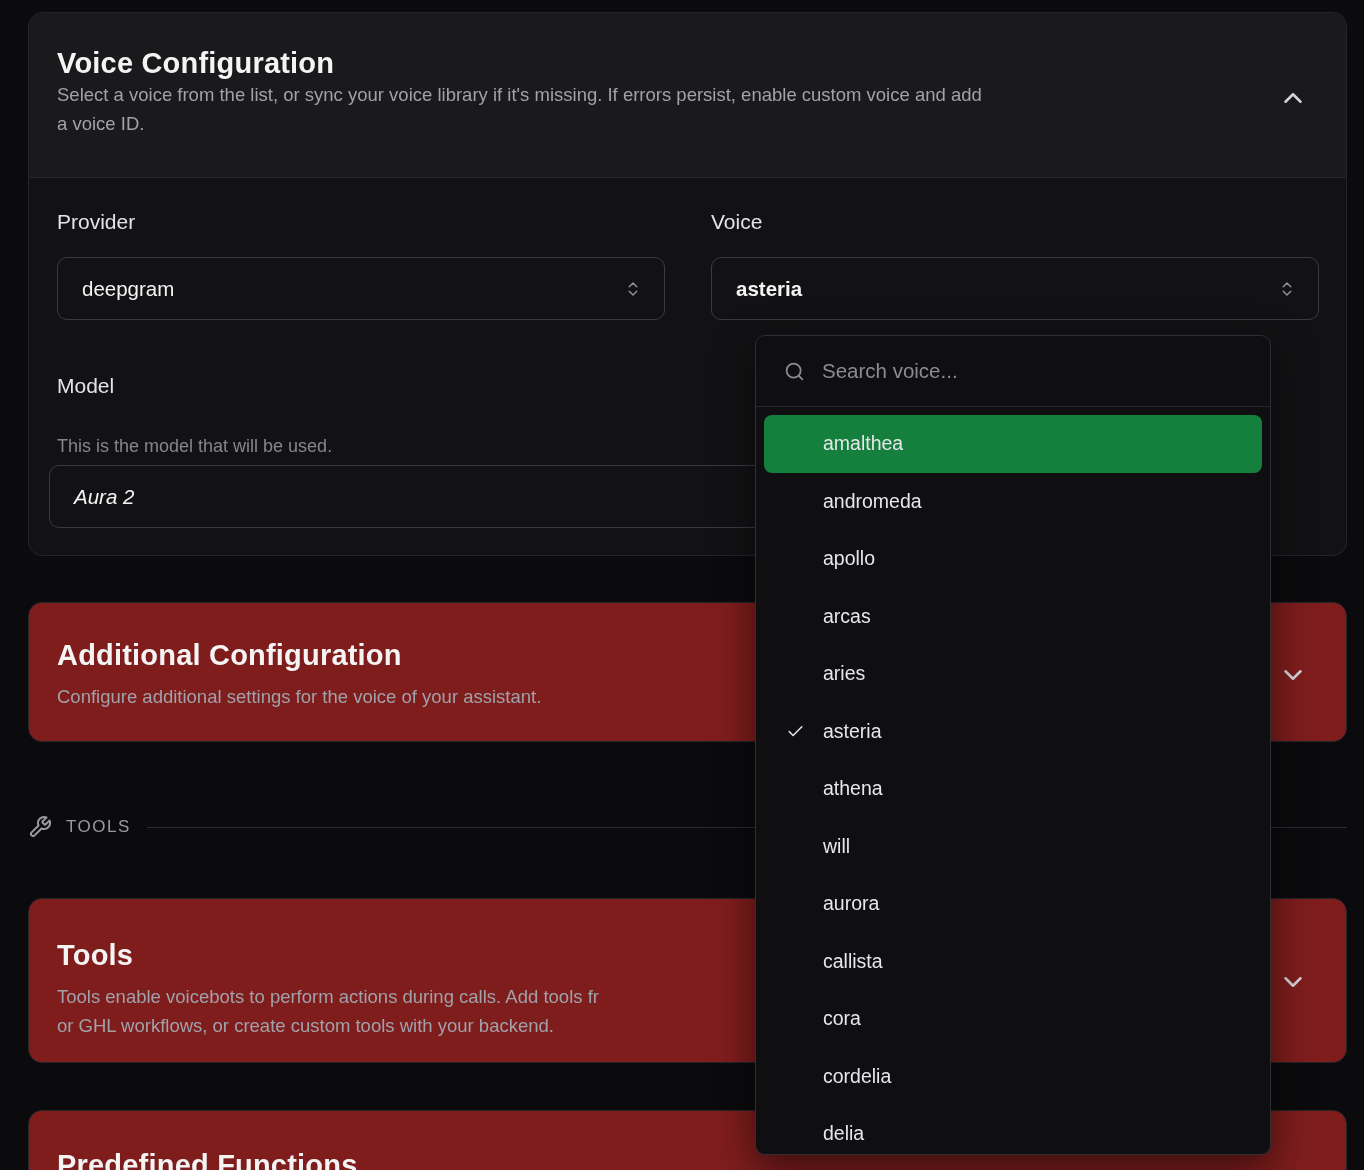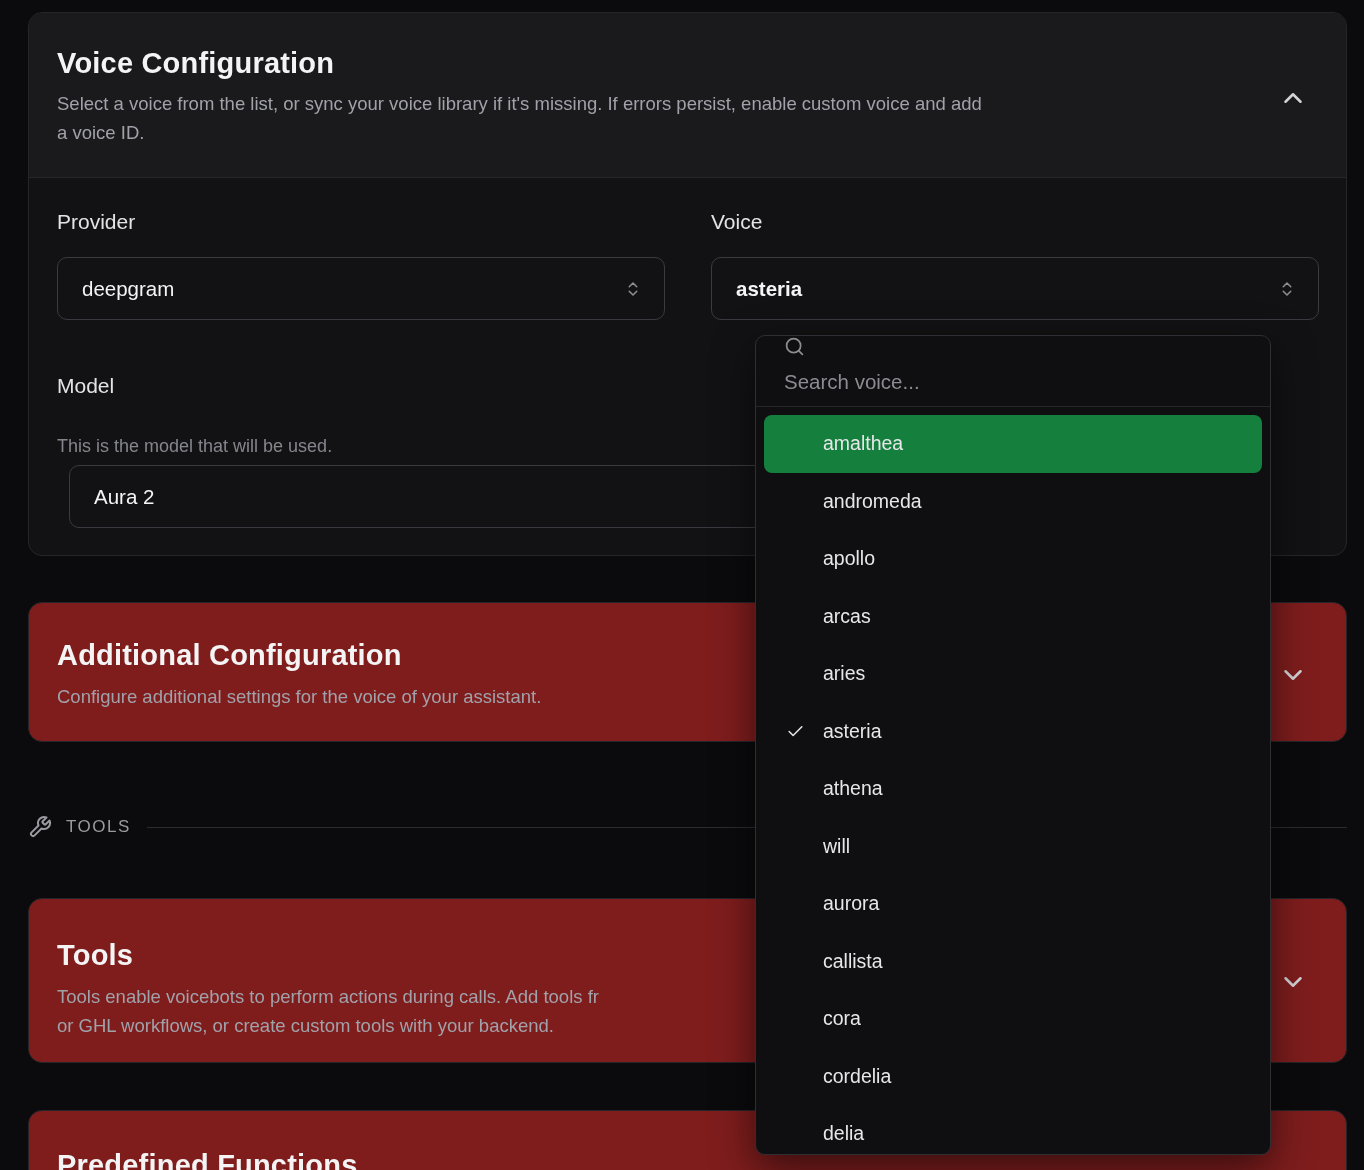--- a/index.html
+++ b/index.html
@@ -14,21 +14,21 @@
     background:#7f1d1d; border:1px solid #26262a; border-radius:14px;
   }
   
   .vc-card { top:12px; height:544px; background:#121214; overflow:hidden; }
   .vc-header {
     position:relative; height:165px; background:#1a1a1c;
     border-bottom:1px solid #26262a; padding:34px 28px 0 28px;
   }
   .section-title { font-size:29px; font-weight:600; color:#f4f4f5; letter-spacing:.2px; }
   .section-desc { font-size:18.5px; color:#a1a1aa; line-height:29px; }
-  .vc-header .section-desc { margin-top:9px; }
+  .vc-header .section-desc { }
   .collapse-btn {
     position:absolute; right:38px; top:70px; width:30px; height:30px;
     background:none; border:none; cursor:pointer; padding:0;
   }
   .field-label { position:absolute; font-size:21px; color:#e4e4e7; }
   .select {
     position:absolute; height:63px; border:1px solid #3a3a40; border-radius:10px;
     display:flex; align-items:center; justify-content:space-between;
     padding:0 22px 0 24px; font-size:20.5px; color:#f4f4f5; cursor:pointer;
     background:transparent;
@@ -57,22 +57,22 @@
     letter-spacing:1.5px;
   }
   .tools-row .rule { flex:1; height:1px; background:#2c2c30; margin-left:16px; }
   
   .voice-popover {
     position:absolute; left:755px; top:335px; width:516px; height:820px;
     background:#0f0f12; border:1px solid #2e2e33; border-radius:10px;
     box-shadow:0 14px 40px rgba(0,0,0,.55); overflow:hidden; z-index:50;
   }
   .vp-search {
-    height:71px; display:flex; 
-    padding:0 28px; border-bottom:1px solid #26262a;flex-direction:column;
+    height:71px; display:flex; align-items:center; gap:17px;
+    padding:0 28px; border-bottom:1px solid #26262a;
   }
   .vp-search input {
     flex:1; background:transparent; border:none; outline:none;
     font-family:"Liberation Sans", sans-serif; font-size:20.5px; color:#e4e4e7;
   }
   .vp-search input::placeholder { color:#8b8b92; }
   .vp-list { padding:8px 8px 0 8px; }
   .voice-option {
     height:57.5px; display:flex; align-items:center;
     padding-left:22px; border-radius:8px; cursor:pointer;
@@ -120,21 +120,21 @@
       <span class="icon">
         <svg width="18" height="18" viewBox="0 0 24 24" fill="none" stroke="#8e8e95" stroke-width="2" stroke-linecap="round" stroke-linejoin="round">
             <path d="m7 15 5 5 5-5"></path>
             <path d="m7 9 5-5 5 5"></path>
           </svg>
       </span>
     </div>
 
     <div class="field-label" style="left:28px; top:361px;">Model</div>
     <div class="muted-desc" style="left:28px; top:411px;">This is the model that will be used.</div>
-    <div class="select" style="left:40px; top:452px; width:1167px;">
+    <div class="select" style="left:20px; top:452px; width:1167px;font-style:italic;">
       <span class="value">Aura 2</span>
       <span class="icon">
         <svg width="18" height="18" viewBox="0 0 24 24" fill="none" stroke="#8e8e95" stroke-width="2" stroke-linecap="round" stroke-linejoin="round">
             <path d="m7 15 5 5 5-5"></path>
             <path d="m7 9 5-5 5 5"></path>
           </svg>
       </span>
     </div>
   </section>
 

